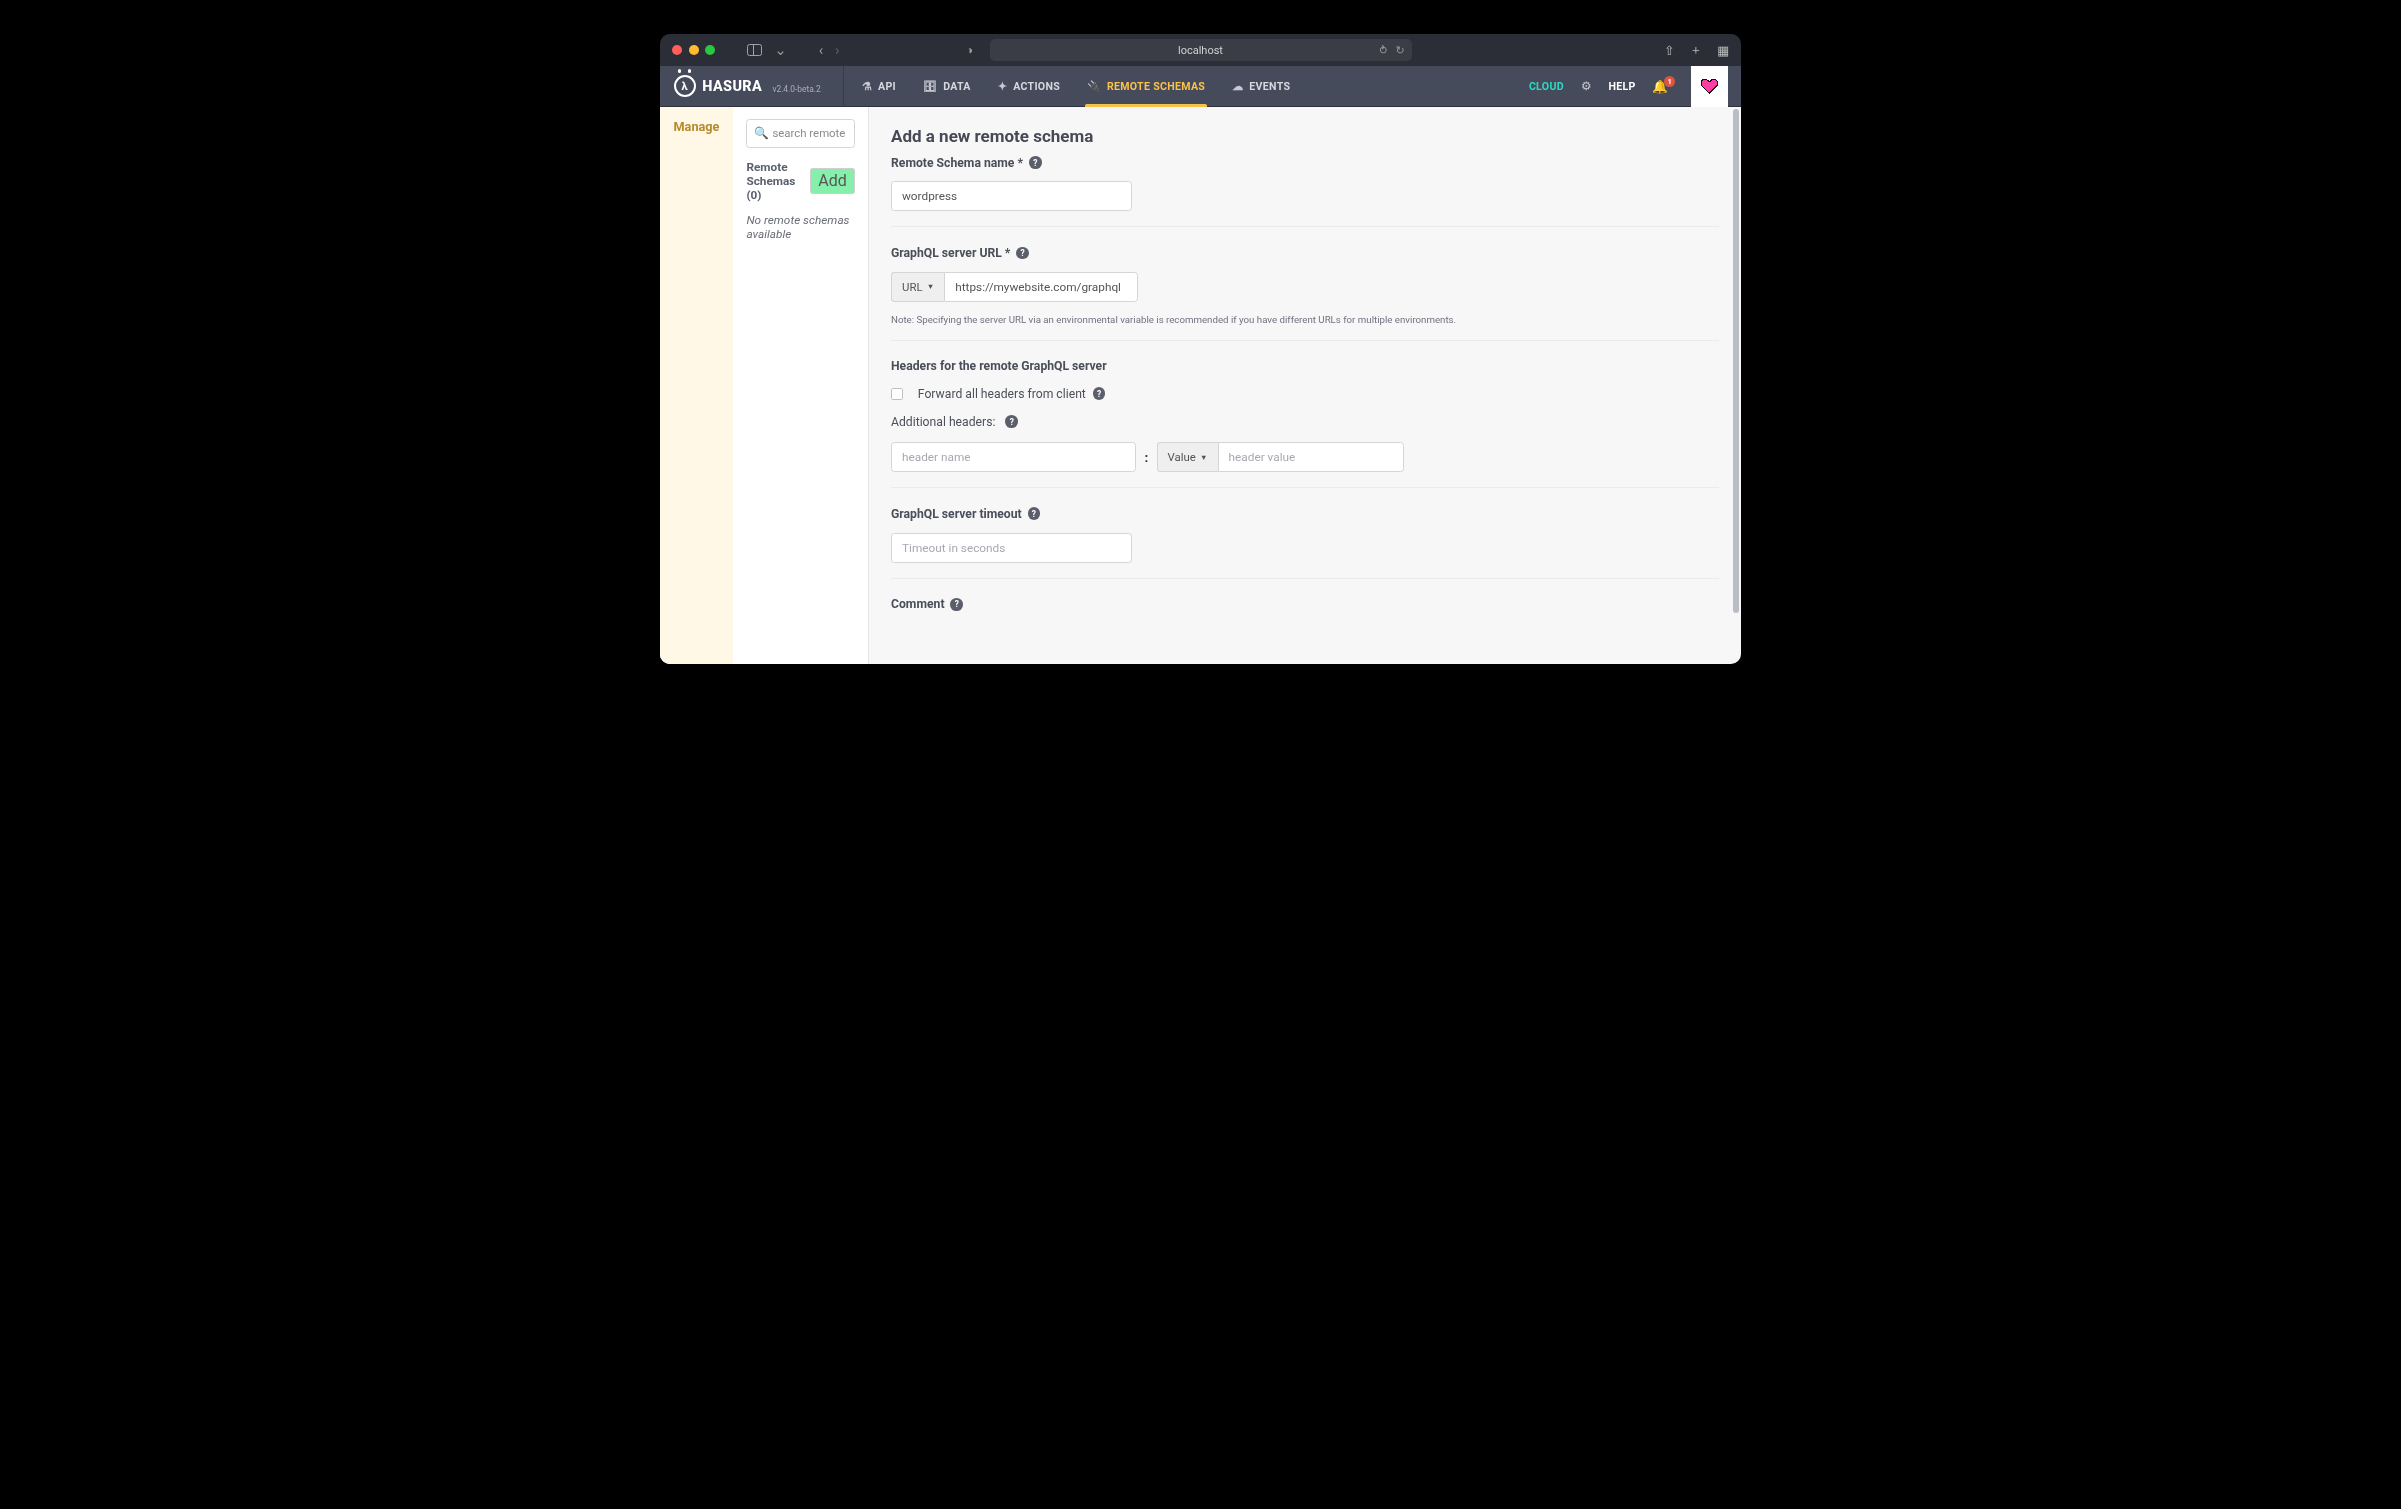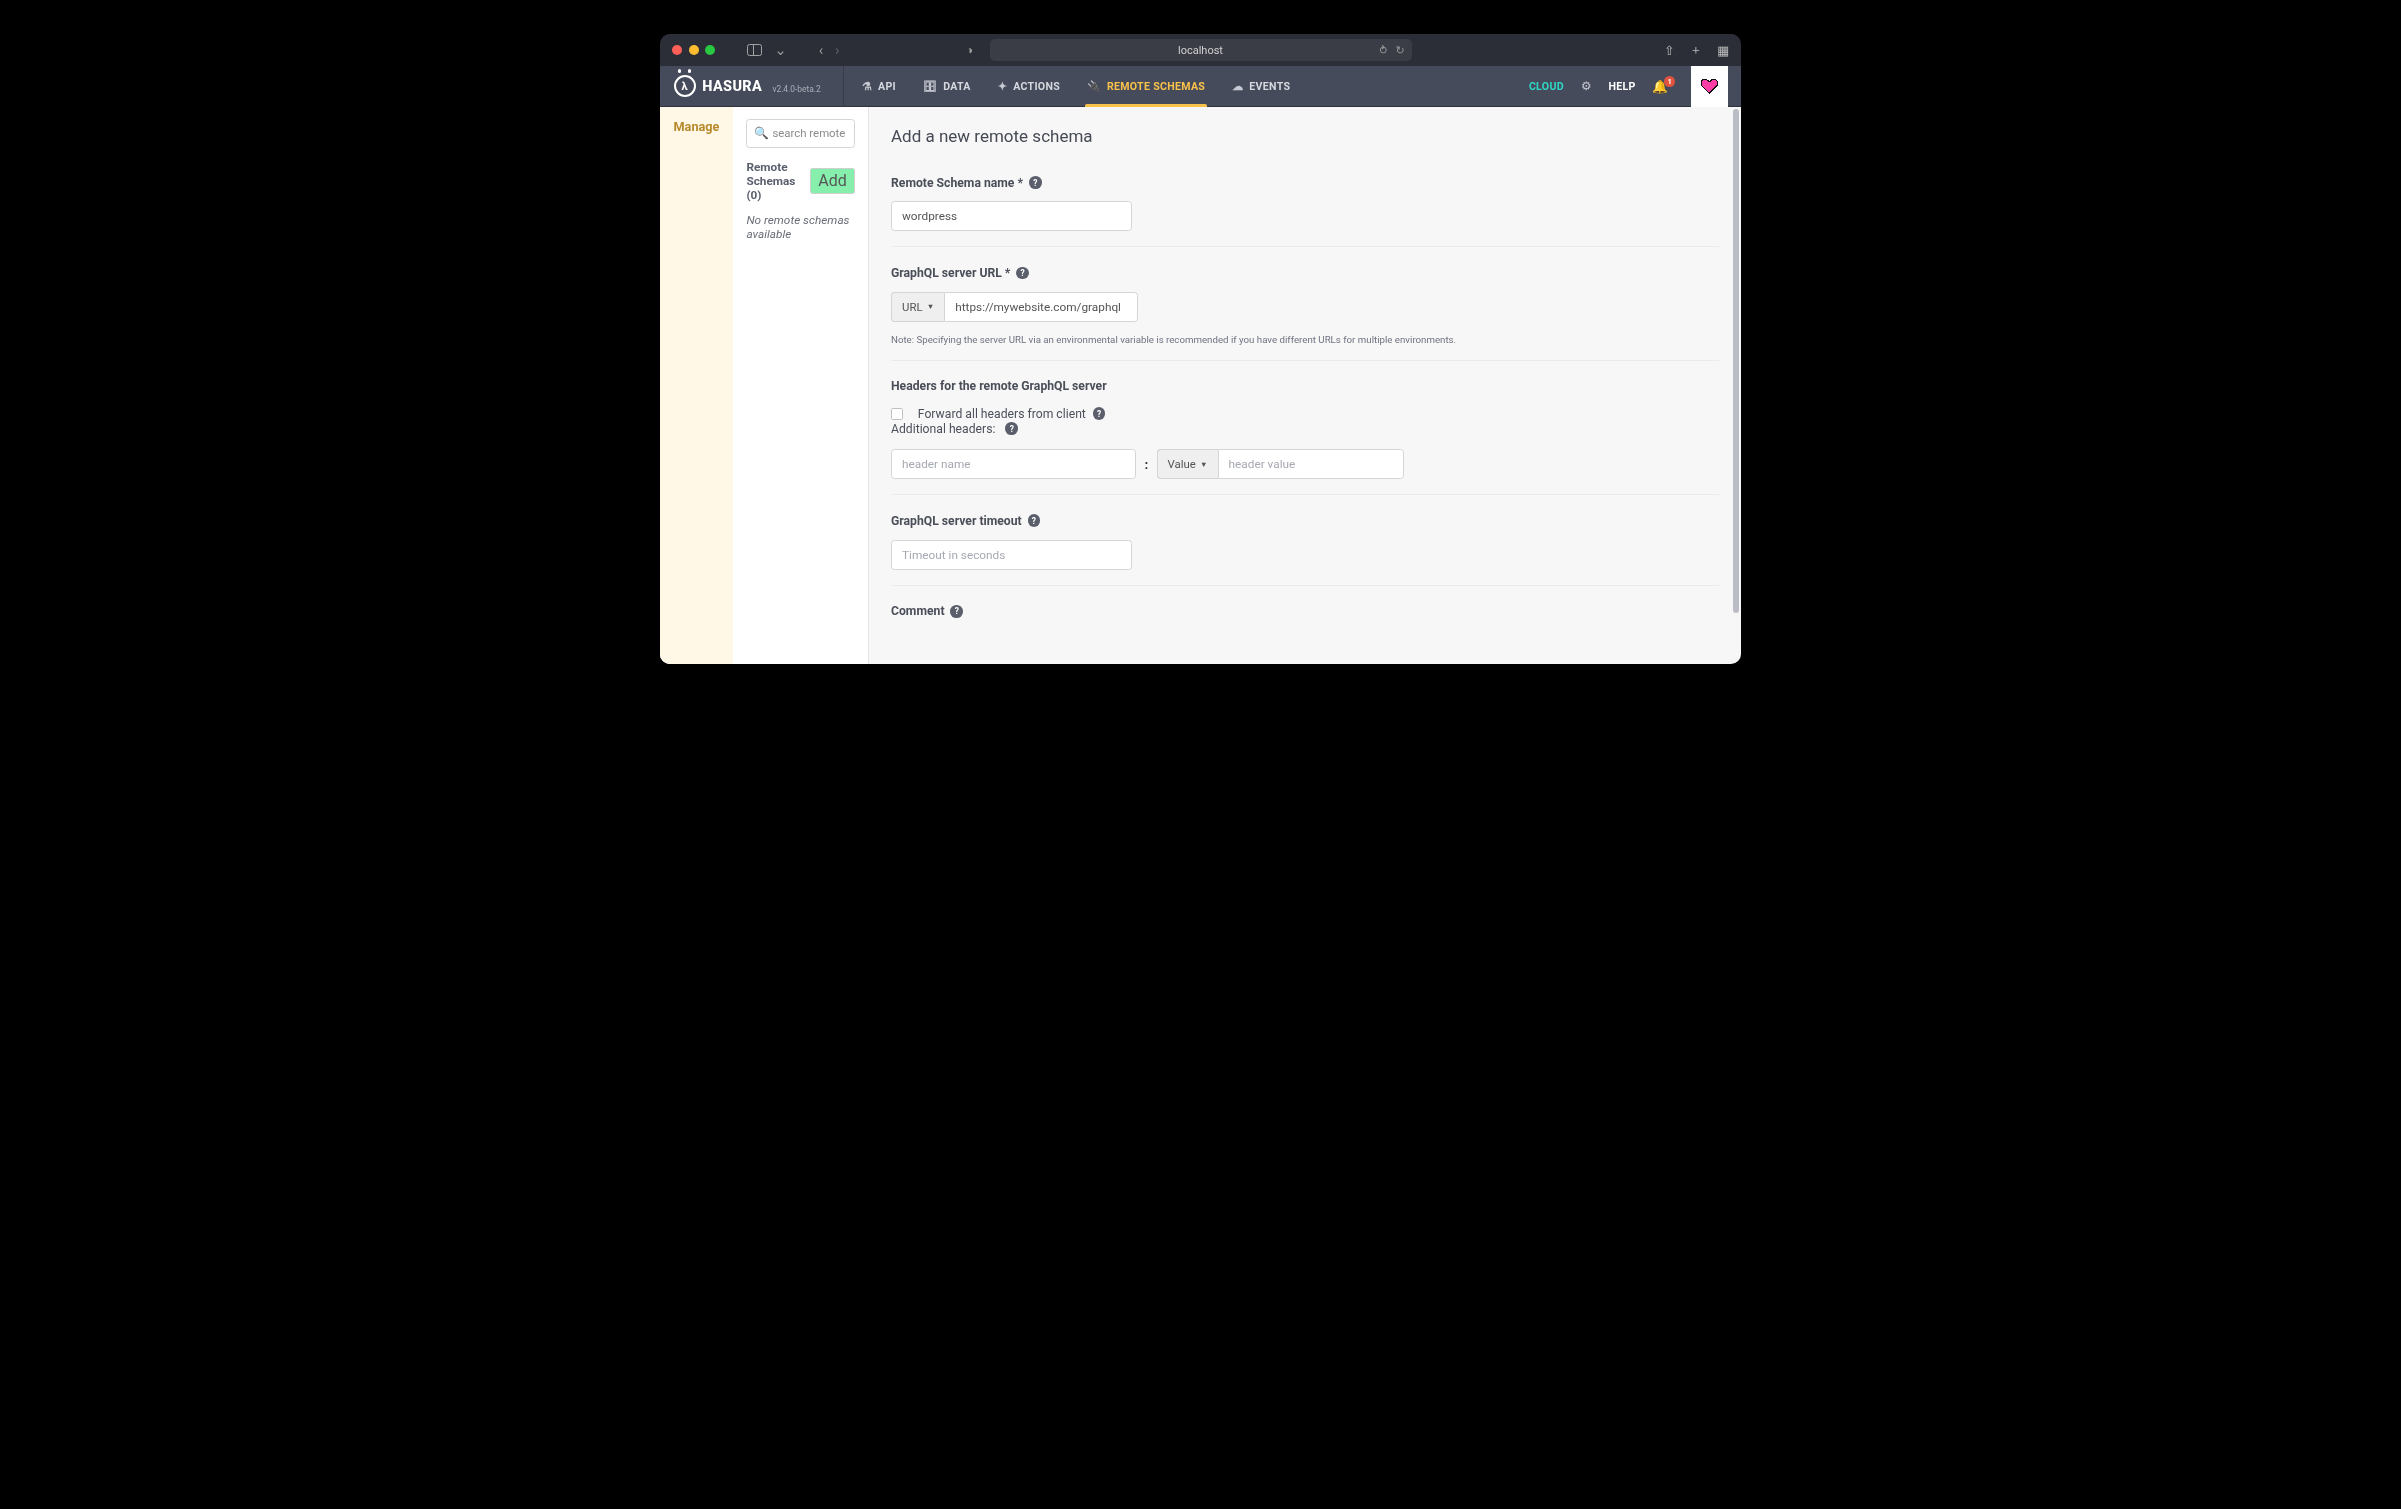--- a/index.html
+++ b/index.html
@@ -53,33 +53,33 @@
   .search input::placeholder{color:#8b8b8b;}
   .search .sicon{position:absolute;left:7.6px;top:7.6px;color:#888;font-size:11.8px;}
   .rs-row{display:flex;align-items:center;justify-content:space-between;gap:12px;}
   .rs-title{font-weight:700;color:#5a5f6e;font-size:11.8px;}
   .addbtn{border:0.8px solid #cfcfcf;background:#86efac;border-radius:2.5px;padding:2.5px 6.8px;font-size:16px;color:#555;cursor:pointer;}
   .rs-empty{font-style:italic;color:#6a6d78;font-size:11.8px;}
   
   .main{flex:1;overflow-y:auto;padding:18.6px 22px 6.8px;position:relative;}
   .main::-webkit-scrollbar{width:8.4px;} .main::-webkit-scrollbar-thumb{background:#c4c7cd;border-radius:4.2px;}
   .scrollind{position:absolute;right:1.7px;top:1.7px;bottom:51px;width:5.9px;background:#babdc4;border-radius:3.4px;}
-  h1.page-title{font-size:17px;font-weight:400;color:#464a55;margin-bottom:30px;}
+  h1.page-title{font-size:17px;font-weight:700;color:#464a55;margin-bottom:10px;}
   .section{margin-bottom:18.6px;padding-bottom:15px;border-bottom:0.8px solid #ebebeb;}
   .section.noborder{border-bottom:none;padding-bottom:6.8px;}
   .flabel{font-weight:700;font-size:12.2px;color:#4a4e59;display:flex;align-items:center;gap:5.9px;margin-bottom:11.8px;}
   .help-ic{width:12.7px;height:12.7px;border-radius:50%;background:#5b5f6b;color:#fff;font-size:8.4px;display:inline-flex;align-items:center;justify-content:center;font-weight:700;cursor:help;}
   .tinput{width:241px;height:30px;border:0.8px solid #d5d5d5;border-radius:3.4px;padding:0 10px;font-size:11.8px;color:#555;background:#fff;}
   .tinput::placeholder{color:#a6a9b1;}
   .input-row{display:flex;}
   .url-prefix{height:30px;border:0.8px solid #d5d5d5;border-right:none;border-radius:3.4px 0 0 3.4px;background:#efefef;padding:0 10px;display:flex;align-items:center;gap:4.2px;font-size:11.4px;color:#555;cursor:pointer;}
   .tinput.joined{border-radius:0 3.4px 3.4px 0;width:194px;}
   .note{font-size:9.7px;color:#6f7280;margin-top:11.8px;}
   .sub-label{font-weight:700;font-size:12.2px;color:#4a4e59;margin-bottom:13.5px;}
-  .check-row{display:flex;align-items:center;gap:15px;margin-bottom:1px;}
+  .check-row{display:flex;align-items:center;gap:15px;margin-bottom:14px;}
   .check{width:11.8px;height:11.8px;border:0.8px solid #c0c0c0;border-radius:1.7px;background:#fff;cursor:pointer;}
   .check-label{font-size:12.2px;color:#4c505b;display:flex;align-items:center;gap:6.8px;}
   .addh-label{font-size:12.2px;color:#4c505b;display:flex;align-items:center;gap:10px;margin-bottom:13.5px;}
   .hrow{display:flex;align-items:center;gap:8.4px;}
   .tinput.hname{width:245px;}
   .colon{font-weight:700;color:#333;}
   .val-prefix{height:30px;border:0.8px solid #d5d5d5;border-right:none;border-radius:3.4px 0 0 3.4px;background:#efefef;padding:0 10px;display:flex;align-items:center;gap:4.2px;font-size:11.4px;color:#555;cursor:pointer;}
   .tinput.hval{border-radius:0 3.4px 3.4px 0;width:186px;}
   .caret{font-size:7.6px;}
 </style>

